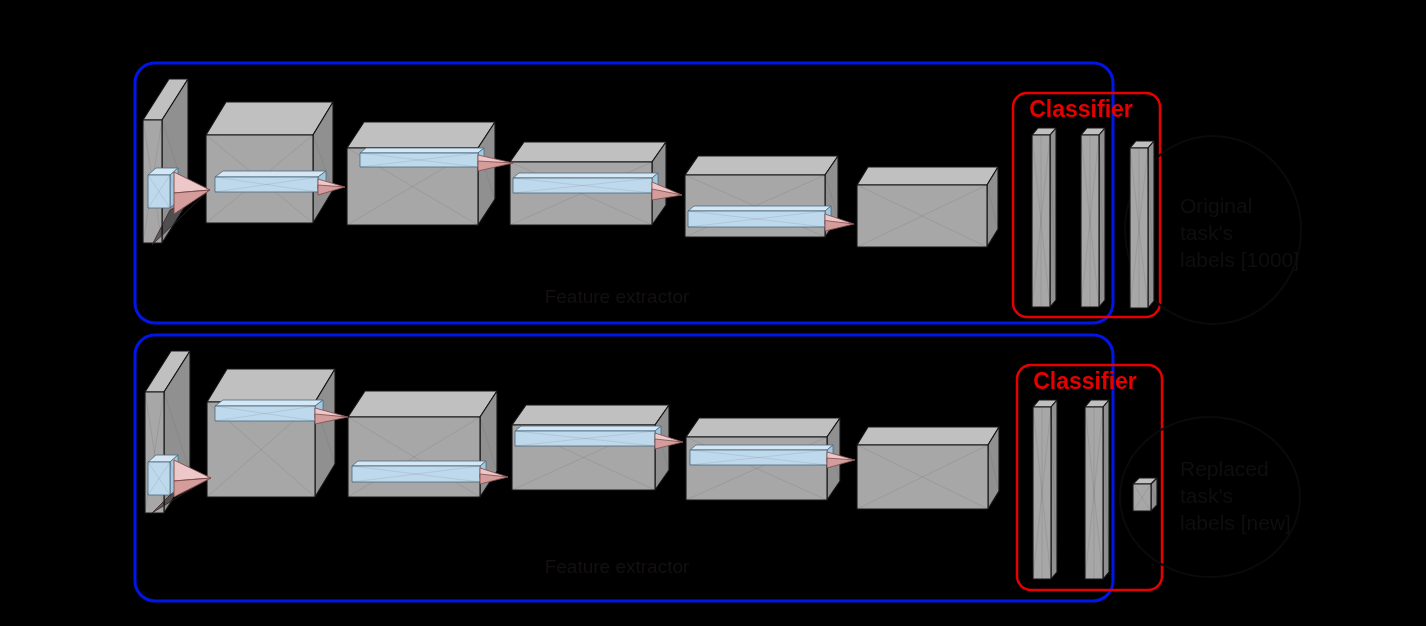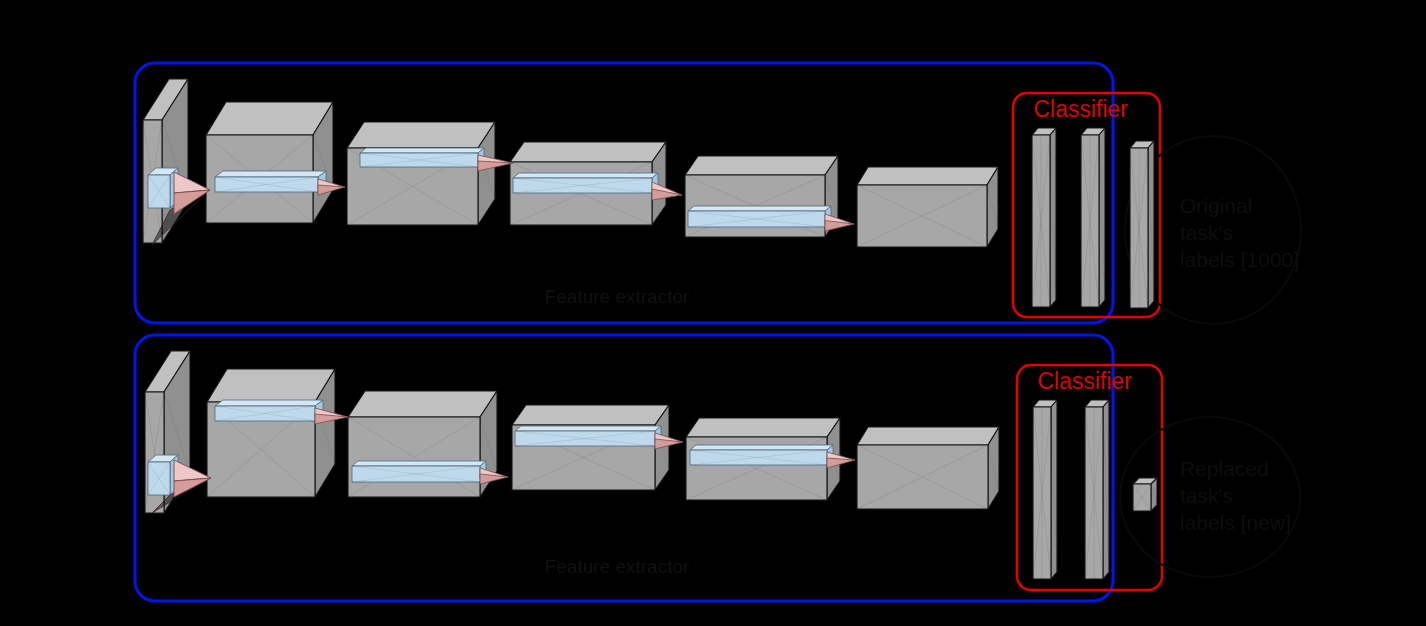--- a/index.html
+++ b/index.html
@@ -3,21 +3,21 @@
 <meta charset="utf-8">
 <style>
   html,body{margin:0;padding:0;}
   body{
     width:1426px;height:626px;position:relative;overflow:hidden;
     background:#000;
     font-family:"Liberation Sans", sans-serif;
   }
   svg{position:absolute;left:0;top:0;}
   .lbl{position:absolute;transform:translateX(-50%);white-space:nowrap;}
-  .classifier{font-size:23px;font-weight:400;}
+  .classifier{font-size:23px;font-weight:700;}
   .faint{font-size:19px;}
   .ann{position:absolute;left:1180px;font-size:21px;line-height:27px;white-space:nowrap;}
 </style>
 </head>
 <body style="background: rgb(0, 0, 0);">
 
 <svg id="fig" width="1426" height="626" viewBox="0 0 1426 626">
     <rect x="135" y="63" width="978" height="260" rx="20" ry="20" fill="none" stroke="#0016e8" stroke-width="3"></rect>
     <rect x="1013" y="93" width="147" height="224" rx="14" ry="14" fill="none" stroke="#e60000" stroke-width="2.5"></rect>
     <ellipse cx="1213" cy="230" rx="88" ry="94" fill="none" stroke="#0a0a0b" stroke-width="2"></ellipse>

